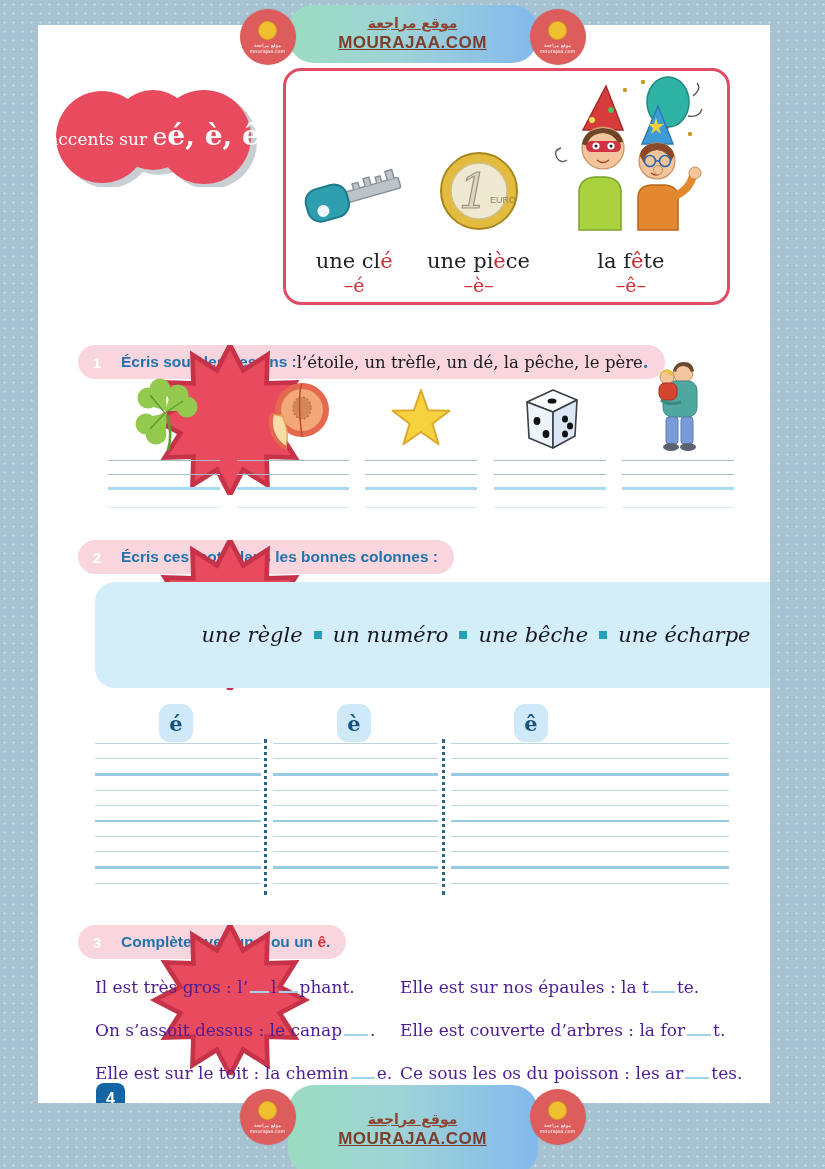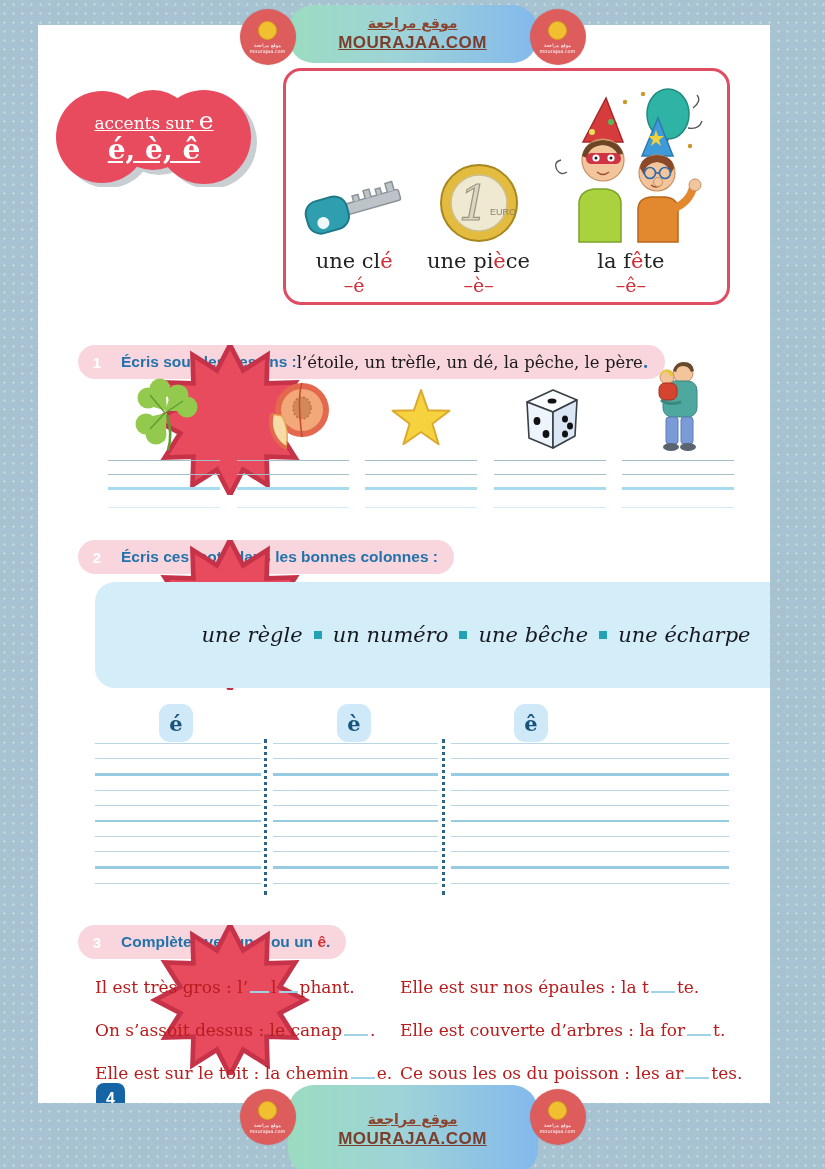--- a/index.html
+++ b/index.html
@@ -26,32 +26,32 @@
   .brand-badge{position:absolute;top:4px;width:56px;height:56px;border-radius:50%;background:#dd5c5c;
     display:flex;flex-direction:column;align-items:center;justify-content:center;gap:2px;
     box-shadow:0 0 0 1px rgba(0,0,0,.04);}
   .brand-badge.left{left:0;} .brand-badge.right{right:0;}
   .badge-dot{width:17px;height:17px;border-radius:50%;background:#f0c030;border:1px solid #d8a418;}
   .badge-txt{font-family:"DejaVu Sans",sans-serif;font-size:5px;color:#fff;text-align:center;line-height:1.2;}
 
   
   .title-cloud{position:absolute;left:6px;top:58px;width:220px;height:104px;}
   .title-cloud svg{position:absolute;inset:0;}
-  .title-text{position:absolute;inset:0;display:flex;flex-direction:column;align-items:center;
-    justify-content:center;color:#fff;padding-top:2px;text-decoration:underline;}
+  .title-text{position:absolute;inset:0;display:flex;flex-direction:row;align-items:center;
+    justify-content:center;color:#fff;padding-top:2px;}
   .tt1{font-size:17px;} .tt1 b{font-size:25px;font-weight:normal;}
   .tt2{font-size:28px;font-weight:bold;margin-top:-2px;}
 
   
   .example-box{position:absolute;left:245px;top:43px;width:447px;height:237px;border:3px solid #e04d63;
     border-radius:18px;display:flex;padding:8px 6px 6px;box-sizing:border-box;background:#fff;}
   .ex-card{display:flex;flex-direction:column;align-items:center;justify-content:flex-end;flex:1;}
   .ex-card.wide{flex:1.45;}
   .ex-img{flex:1;display:flex;align-items:flex-end;justify-content:center;}
-  .ex-word{font-size:21px;color:#232323;margin-top:5px;white-space:nowrap;}
+  .ex-word{font-size:21px;color:#232323;margin-top:17px;white-space:nowrap;}
   .acc{color:#cf2e36;}
   .ex-pat{font-size:19px;color:#cf2e36;margin-top:1px;}
 
   
   .ex-head{position:absolute;display:inline-flex;align-items:center;background:#f9d6de;
     border-radius:17px;padding:3px 16px 3px 2px;height:28px;white-space:nowrap;}
   .burst{position:relative;width:34px;height:34px;margin-right:7px;flex:none;}
   .burst svg{position:absolute;inset:0;}
   .burst b{position:absolute;inset:0;display:flex;align-items:center;justify-content:center;
     color:#fff;font-family:"Liberation Sans",sans-serif;font-size:15px;}
@@ -80,21 +80,21 @@
     display:flex;align-items:center;justify-content:center;font-size:21px;font-weight:bold;color:#17537d;}
   .ruled{position:absolute;left:57px;top:718px;width:634px;height:152px;}
   .rcol{position:absolute;top:0;}
   .lines-b .wl{height:1px;background:#b9d6e2;}
   .lines-b .wl+.wl{margin-top:14px;}
   .lines-b .wl:nth-child(3n){height:2.5px;background:#96cbe2;}
   .vsep{position:absolute;top:-4px;height:156px;border-left:3px dotted #2a6488;}
 
   
   .sentences{position:absolute;left:57px;top:938px;width:640px;}
-  .sent{position:absolute;font-size:17px;color:#b91c1c;white-space:nowrap;}
+  .sent{position:absolute;font-size:17px;color:#4c1d95;white-space:nowrap;}
   .blank{display:inline-block;width:24px;height:13px;border-bottom:2px solid #9fd4e8;margin:0 2px;}
   .blank.sm{width:19px;}
 
   .badge4{position:absolute;left:58px;top:1058px;width:29px;height:32px;background:#1565a6;
     border-radius:8px;display:flex;align-items:center;justify-content:center;color:#fff;
     font-family:"Liberation Sans",sans-serif;font-weight:bold;font-size:16px;}
 </style>
 </head>
 <body>
 

